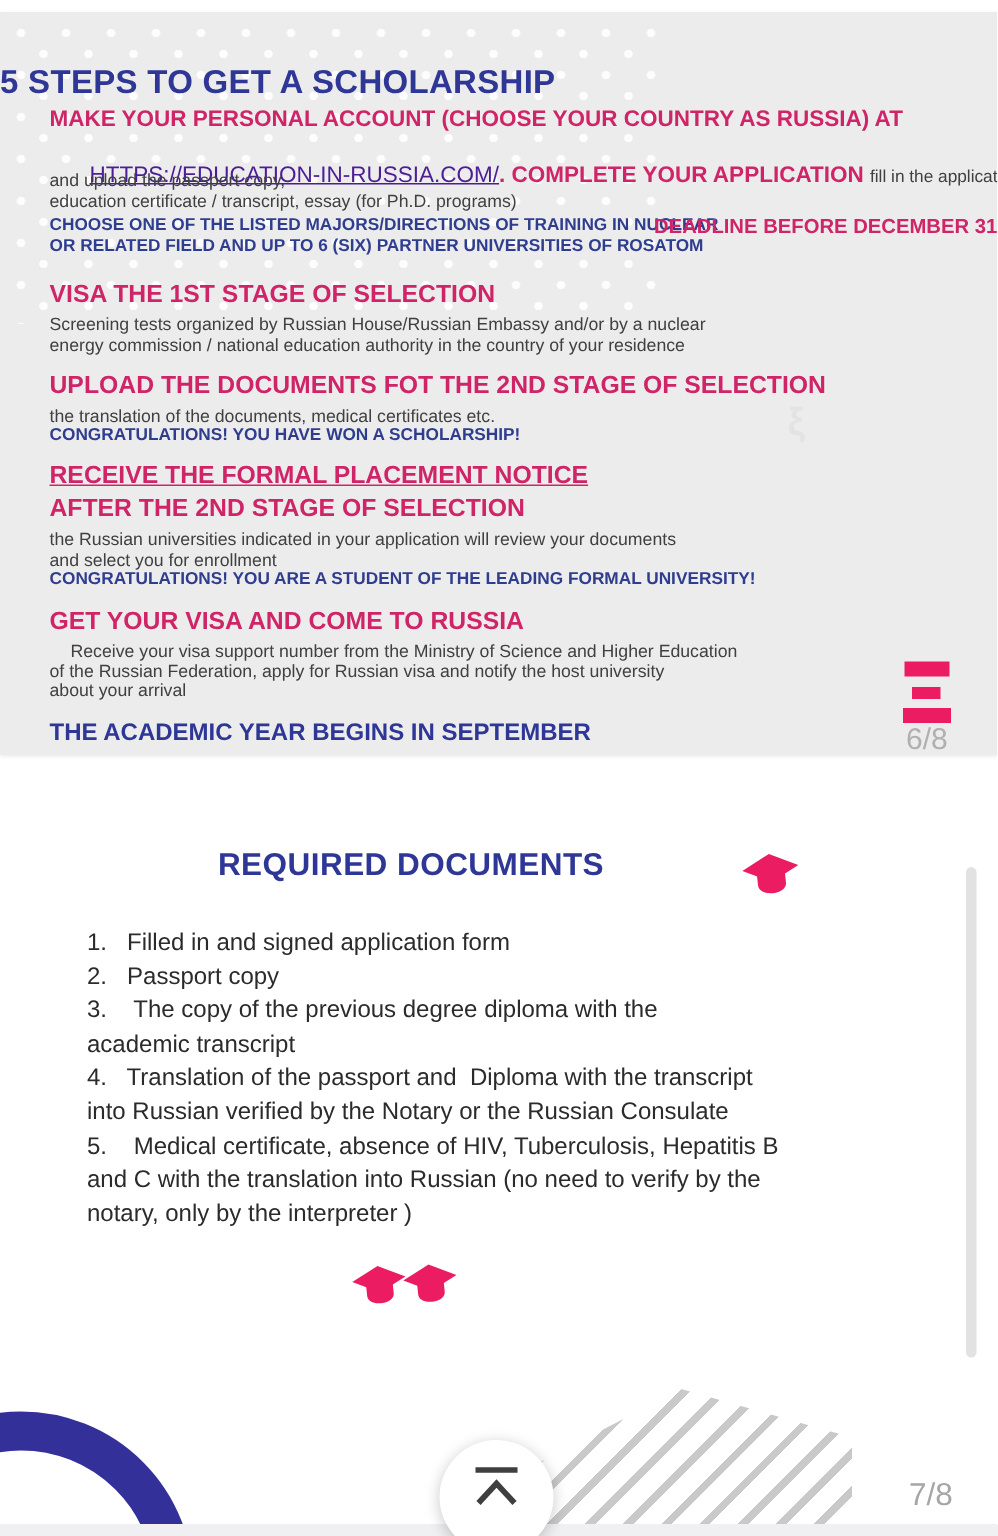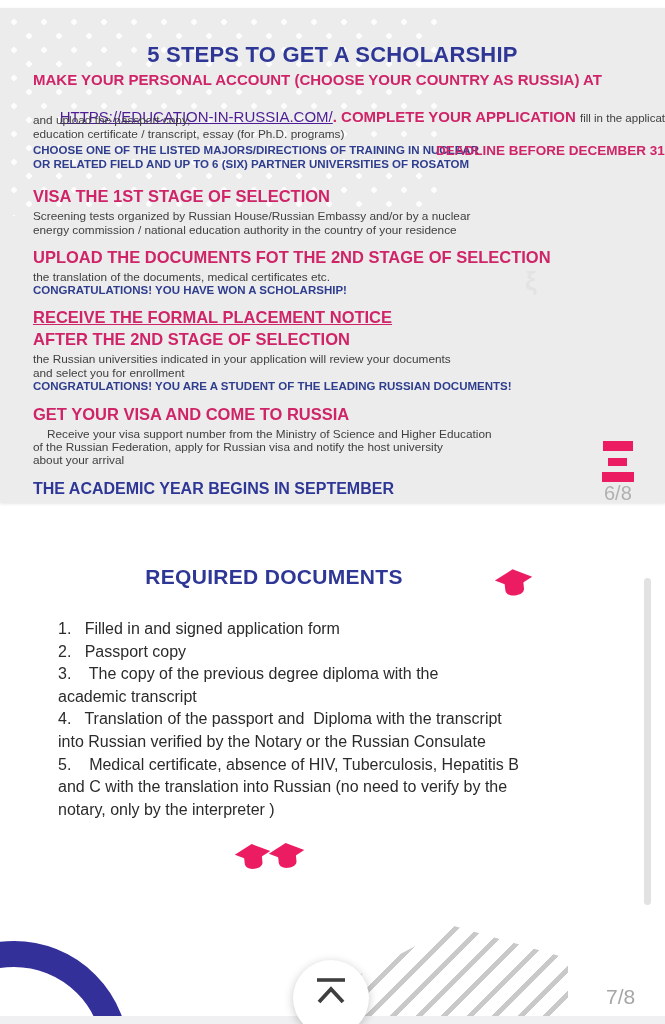--- a/index.html
+++ b/index.html
@@ -10,21 +10,21 @@
   
   .slide1 { position:absolute; left:0; top:8px; width:665px; height:495px;
             background:#ececec; box-shadow:0 1px 3px rgba(0,0,0,.10); z-index:1; }
   .dots { position:absolute; left:8px; top:10px; width:430px; height:198px; opacity:.9;
           background-image:
             radial-gradient(circle, #ffffff 2.6px, rgba(255,255,255,0) 3px),
             radial-gradient(circle, #ffffff 2.6px, rgba(255,255,255,0) 3px);
           background-size:30px 28px, 30px 28px;
           background-position:6px 4px, 21px 18px; }
   .abs { position:absolute; white-space:pre; }
-  .s1-title { left:0; top:34px; width:665px; text-align:center; font-size:22px; font-weight:bold;
+  .s1-title { left:0; top:34px; width:665px; text-align:left; font-size:22px; font-weight:bold;
               color:#2e3796; letter-spacing:.2px; }
   .pinkhead { color:#cf2568; font-weight:bold; }
   .s1h { font-size:15px; }
   .s1-line1 { left:33px; top:63px; }
   .s1-line2 { left:33px; top:82px; }
   .loglink { color:#4c1d95; text-decoration:underline; font-weight:normal; font-size:15px; }
   .smallnote { color:#404040; font-weight:normal; font-size:11.5px; }
   .body-txt { color:#404040; font-size:11.8px; }
   .navybold { color:#2f3d8f; font-weight:bold; font-size:11.5px; }
   .sechead { color:#cf2568; font-weight:bold; font-size:16.5px; }
@@ -86,21 +86,21 @@
     <div class="abs body-txt" style="left:33px; top:215px;">energy commission / national education authority in the country of your residence</div>
 
     <div class="abs sechead" style="left:33px; top:240px;">UPLOAD THE DOCUMENTS FOT THE 2ND STAGE OF SELECTION</div>
     <div class="abs body-txt" style="left:33px; top:262px;">the translation of the documents, medical certificates etc.</div>
     <div class="abs navybold" style="left:33px; top:276px;">CONGRATULATIONS! YOU HAVE WON A SCHOLARSHIP!</div>
 
     <div class="abs sechead" style="left:33px; top:300px;text-decoration:underline;">RECEIVE THE FORMAL PLACEMENT NOTICE</div>
     <div class="abs sechead" style="left:33px; top:322px;">AFTER THE 2ND STAGE OF SELECTION</div>
     <div class="abs body-txt" style="left:33px; top:344px;">the Russian universities indicated in your application will review your documents</div>
     <div class="abs body-txt" style="left:33px; top:358px;">and select you for enrollment</div>
-    <div class="abs navybold" style="left:33px; top:372px;">CONGRATULATIONS! YOU ARE A STUDENT OF THE LEADING RUSSIAN DOCUMENTS!</div>
+    <div class="abs navybold" style="left:33px; top:372px;">CONGRATULATIONS! YOU ARE A STUDENT OF THE LEADING FORMAL UNIVERSITY!</div>
 
     <div class="abs sechead" style="left:33px; top:397px;">GET YOUR VISA AND COME TO RUSSIA</div>
     <div class="abs body-txt" style="left:47px; top:419px;">Receive your visa support number from the Ministry of Science and Higher Education</div>
     <div class="abs body-txt" style="left:33px; top:432px;">of the Russian Federation, apply for Russian visa and notify the host university</div>
     <div class="abs body-txt" style="left:33px; top:445px;text-align:center;">about your arrival</div>
 
     <div class="abs s1-footer" style="left:33px; top:472px;">THE ACADEMIC YEAR BEGINS IN SEPTEMBER</div>
 
     <div class="watermark" style="left:525px; top:258px;">ξ</div>
 

